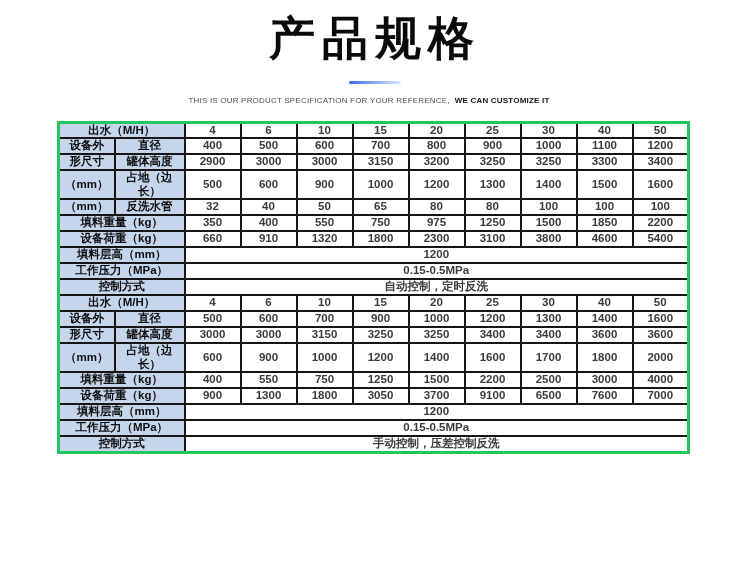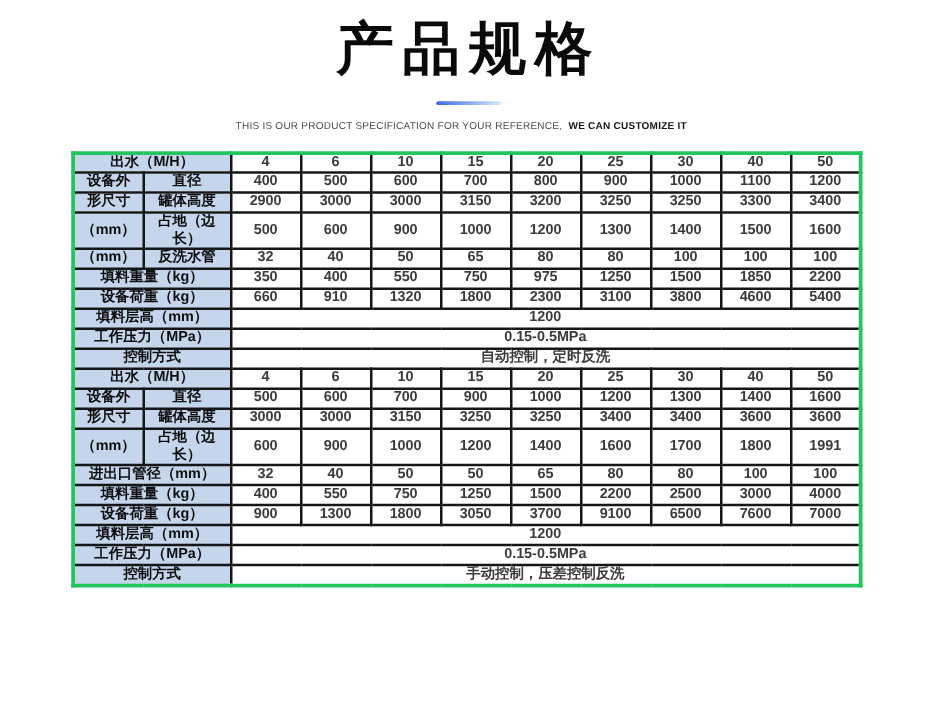--- a/index.html
+++ b/index.html
@@ -245,33 +245,21 @@
           <td class="label">（mm）</td>
           <td class="label">占地（边长）</td>
           <td class="val">600</td>
           <td class="val">900</td>
           <td class="val">1000</td>
           <td class="val">1200</td>
           <td class="val">1400</td>
           <td class="val">1600</td>
           <td class="val">1700</td>
           <td class="val">1800</td>
-          <td class="val">1991</td>
-        </tr>
-        <tr>
-          <td class="label" colspan="2">进出口管径（mm）</td>
-          <td class="val">32</td>
-          <td class="val">40</td>
-          <td class="val">50</td>
-          <td class="val">50</td>
-          <td class="val">65</td>
-          <td class="val">80</td>
-          <td class="val">80</td>
-          <td class="val">100</td>
-          <td class="val">100</td>
+          <td class="val">2000</td>
         </tr>
         <tr>
           <td class="label" colspan="2">填料重量（kg）</td>
           <td class="val">400</td>
           <td class="val">550</td>
           <td class="val">750</td>
           <td class="val">1250</td>
           <td class="val">1500</td>
           <td class="val">2200</td>
           <td class="val">2500</td>

